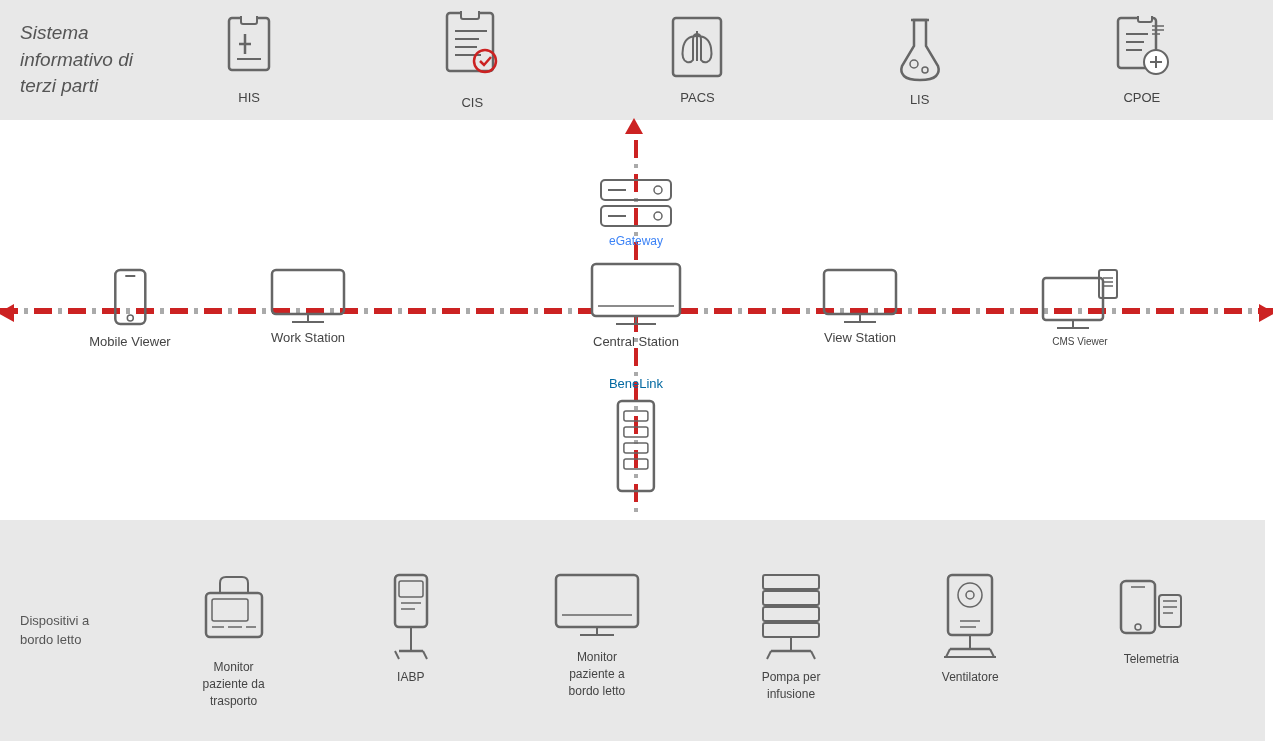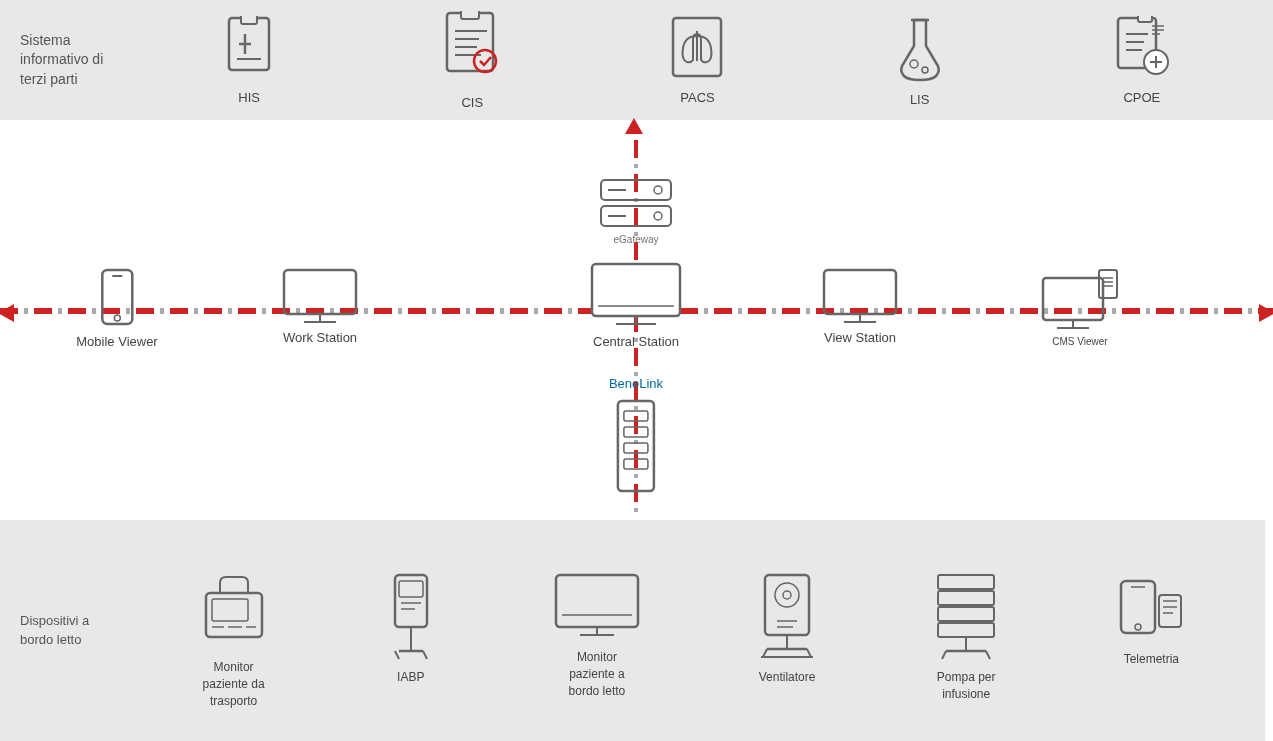--- a/index.html
+++ b/index.html
@@ -17,25 +17,26 @@
       position: absolute;
       top: 0; left: 0; right: 0;
       height: 120px;
       background: #e8e8e8;
       display: flex;
       align-items: center;
       padding: 0 20px;
     }
 
     .top-label {
-      font-size: 14px;
+      font-size: 19px;
       color: #555;
       line-height: 1.4;
       width: 120px;
       flex-shrink: 0;
+      font-style: italic;
     }
 
     .top-icons {
       display: flex;
       align-items: center;
       justify-content: space-around;
       flex: 1;
     }
 
     .icon-item {
@@ -231,49 +232,49 @@
 
   <div style="position:absolute; left:636px; top:56px; transform:translateX(-50%); display:flex; flex-direction:column; align-items:center;">
     <svg width="80" height="54" viewBox="0 0 80 54" fill="none">
       <rect x="5" y="4" width="70" height="20" rx="4" stroke="#666" stroke-width="2" fill="none"></rect>
       <circle cx="62" cy="14" r="4" stroke="#666" stroke-width="1.5" fill="none"></circle>
       <line x1="12" y1="14" x2="30" y2="14" stroke="#666" stroke-width="2"></line>
       <rect x="5" y="30" width="70" height="20" rx="4" stroke="#666" stroke-width="2" fill="none"></rect>
       <circle cx="62" cy="40" r="4" stroke="#666" stroke-width="1.5" fill="none"></circle>
       <line x1="12" y1="40" x2="30" y2="40" stroke="#666" stroke-width="2"></line>
     </svg>
-    <span style="font-size:10px; color:#737373; margin-top:4px;">eGateway</span>
+    <span style="font-size:12px; color:#3b82f6; margin-top:4px;">eGateway</span>
   </div>
 
   <div style="position:absolute; top:188px; left:0; right:0; height:6px;">
     <div class="dash-h" style="height:100%;"></div>
   </div>
 
   <div style="position:absolute; left:-4px; top:182px;">
     <svg width="22" height="22" viewBox="0 0 22 22">
       <polygon points="2,11 18,2 18,20" fill="#cc2222"></polygon>
     </svg>
   </div>
 
   <div style="position:absolute; right:-4px; top:182px;">
     <svg width="22" height="22" viewBox="0 0 22 22">
       <polygon points="20,11 4,2 4,20" fill="#cc2222"></polygon>
     </svg>
   </div>
 
-  <div style="position:absolute; left:117px; top:148px; transform:translateX(-50%); display:flex; flex-direction:column; align-items:center;">
+  <div style="position:absolute; left:130px; top:148px; transform:translateX(-50%); display:flex; flex-direction:column; align-items:center;">
     <svg width="38" height="60" viewBox="0 0 38 60" fill="none">
       <rect x="4" y="2" width="30" height="54" rx="5" stroke="#666" stroke-width="2.5" fill="none"></rect>
       <circle cx="19" cy="50" r="3" stroke="#666" stroke-width="1.5" fill="none"></circle>
       <line x1="14" y1="8" x2="24" y2="8" stroke="#666" stroke-width="2"></line>
     </svg>
     <span style="font-size:13px; color:#444; margin-top:6px;">Mobile Viewer</span>
   </div>
 
-  <div style="position:absolute; left:320px; top:148px; transform:translateX(-50%); display:flex; flex-direction:column; align-items:center;">
+  <div style="position:absolute; left:308px; top:148px; transform:translateX(-50%); display:flex; flex-direction:column; align-items:center;">
     <svg width="80" height="56" viewBox="0 0 80 56" fill="none">
       <rect x="4" y="2" width="72" height="44" rx="4" stroke="#666" stroke-width="2.5" fill="none"></rect>
       <line x1="40" y1="46" x2="40" y2="54" stroke="#666" stroke-width="2"></line>
       <line x1="24" y1="54" x2="56" y2="54" stroke="#666" stroke-width="2"></line>
     </svg>
     <span style="font-size:13px; color:#444; margin-top:6px;">Work Station</span>
   </div>
 
   <div style="position:absolute; left:860px; top:148px; transform:translateX(-50%); display:flex; flex-direction:column; align-items:center;">
     <svg width="80" height="56" viewBox="0 0 80 56" fill="none">
@@ -365,54 +366,54 @@
         <line x1="45" y1="56" x2="45" y2="64" stroke="#666" stroke-width="2"></line>
         <line x1="28" y1="64" x2="62" y2="64" stroke="#666" stroke-width="2"></line>
         <line x1="10" y1="44" x2="80" y2="44" stroke="#666" stroke-width="1.5"></line>
       </svg>
       <span class="label" style="white-space:pre-line;">Monitor
 paziente a
 bordo letto</span>
     </div>
 
     <div class="bottom-icon-item">
+      <svg width="68" height="90" viewBox="0 0 68 90" fill="none">
+
+        <rect x="6" y="4" width="56" height="14" rx="2" stroke="#666" stroke-width="2" fill="none"></rect>
+        <rect x="6" y="20" width="56" height="14" rx="2" stroke="#666" stroke-width="2" fill="none"></rect>
+        <rect x="6" y="36" width="56" height="14" rx="2" stroke="#666" stroke-width="2" fill="none"></rect>
+        <rect x="6" y="52" width="56" height="14" rx="2" stroke="#666" stroke-width="2" fill="none"></rect>
+
+        <line x1="34" y1="66" x2="34" y2="80" stroke="#666" stroke-width="2"></line>
+        <line x1="14" y1="80" x2="54" y2="80" stroke="#666" stroke-width="2.5"></line>
+        <line x1="14" y1="80" x2="10" y2="88" stroke="#666" stroke-width="2"></line>
+        <line x1="54" y1="80" x2="58" y2="88" stroke="#666" stroke-width="2"></line>
+      </svg>
+      <span class="label" style="white-space:pre-line;">Pompa per
+infusione</span>
+    </div>
+
+    <div class="bottom-icon-item">
       <svg width="60" height="90" viewBox="0 0 60 90" fill="none">
         <rect x="8" y="4" width="44" height="60" rx="4" stroke="#666" stroke-width="2.5" fill="none"></rect>
         <circle cx="30" cy="24" r="12" stroke="#666" stroke-width="1.5" fill="none"></circle>
         <circle cx="30" cy="24" r="4" stroke="#666" stroke-width="1.5" fill="none"></circle>
         <line x1="20" y1="50" x2="40" y2="50" stroke="#666" stroke-width="1.5"></line>
         <line x1="20" y1="56" x2="36" y2="56" stroke="#666" stroke-width="1.5"></line>
         <line x1="30" y1="64" x2="30" y2="78" stroke="#666" stroke-width="2"></line>
 
         <line x1="10" y1="78" x2="50" y2="78" stroke="#666" stroke-width="2.5"></line>
         <line x1="10" y1="78" x2="6" y2="86" stroke="#666" stroke-width="2"></line>
         <line x1="50" y1="78" x2="54" y2="86" stroke="#666" stroke-width="2"></line>
         <line x1="4" y1="86" x2="56" y2="86" stroke="#666" stroke-width="2"></line>
       </svg>
       <span class="label">Ventilatore</span>
     </div>
 
     <div class="bottom-icon-item">
-      <svg width="68" height="90" viewBox="0 0 68 90" fill="none">
-
-        <rect x="6" y="4" width="56" height="14" rx="2" stroke="#666" stroke-width="2" fill="none"></rect>
-        <rect x="6" y="20" width="56" height="14" rx="2" stroke="#666" stroke-width="2" fill="none"></rect>
-        <rect x="6" y="36" width="56" height="14" rx="2" stroke="#666" stroke-width="2" fill="none"></rect>
-        <rect x="6" y="52" width="56" height="14" rx="2" stroke="#666" stroke-width="2" fill="none"></rect>
-
-        <line x1="34" y1="66" x2="34" y2="80" stroke="#666" stroke-width="2"></line>
-        <line x1="14" y1="80" x2="54" y2="80" stroke="#666" stroke-width="2.5"></line>
-        <line x1="14" y1="80" x2="10" y2="88" stroke="#666" stroke-width="2"></line>
-        <line x1="54" y1="80" x2="58" y2="88" stroke="#666" stroke-width="2"></line>
-      </svg>
-      <span class="label" style="white-space:pre-line;">Pompa per
-infusione</span>
-    </div>
-
-    <div class="bottom-icon-item">
       <svg width="72" height="72" viewBox="0 0 72 72" fill="none">
 
         <rect x="6" y="10" width="34" height="52" rx="5" stroke="#666" stroke-width="2.5" fill="none"></rect>
         <circle cx="23" cy="56" r="3" stroke="#666" stroke-width="1.5" fill="none"></circle>
         <line x1="16" y1="16" x2="30" y2="16" stroke="#666" stroke-width="1.5"></line>
         <rect x="44" y="24" width="22" height="32" rx="3" stroke="#666" stroke-width="2" fill="none"></rect>
         <line x1="48" y1="30" x2="62" y2="30" stroke="#666" stroke-width="1.5"></line>
         <line x1="48" y1="36" x2="62" y2="36" stroke="#666" stroke-width="1.5"></line>
         <line x1="48" y1="42" x2="58" y2="42" stroke="#666" stroke-width="1.5"></line>
       </svg>

